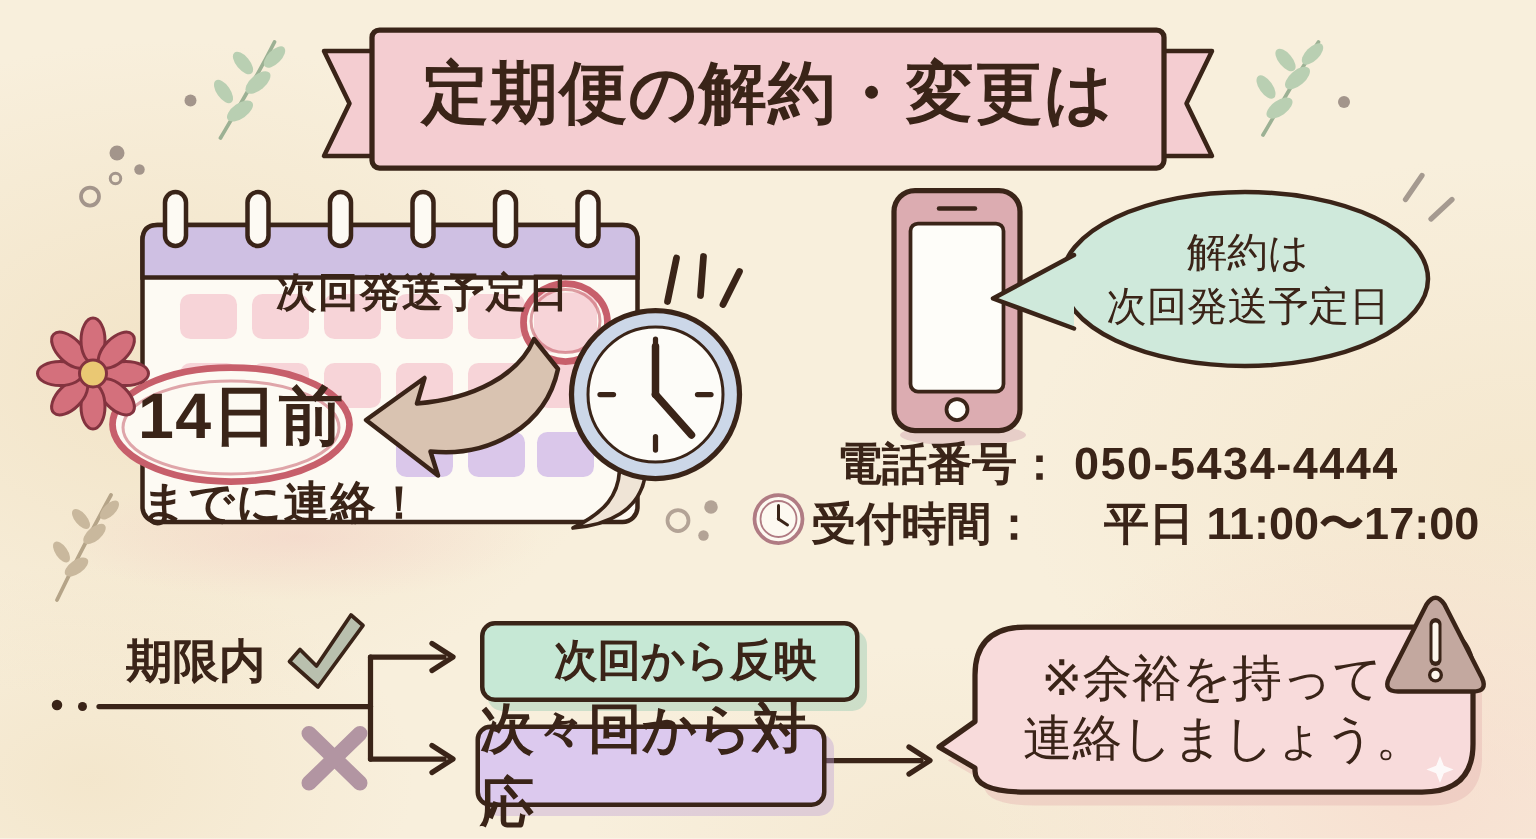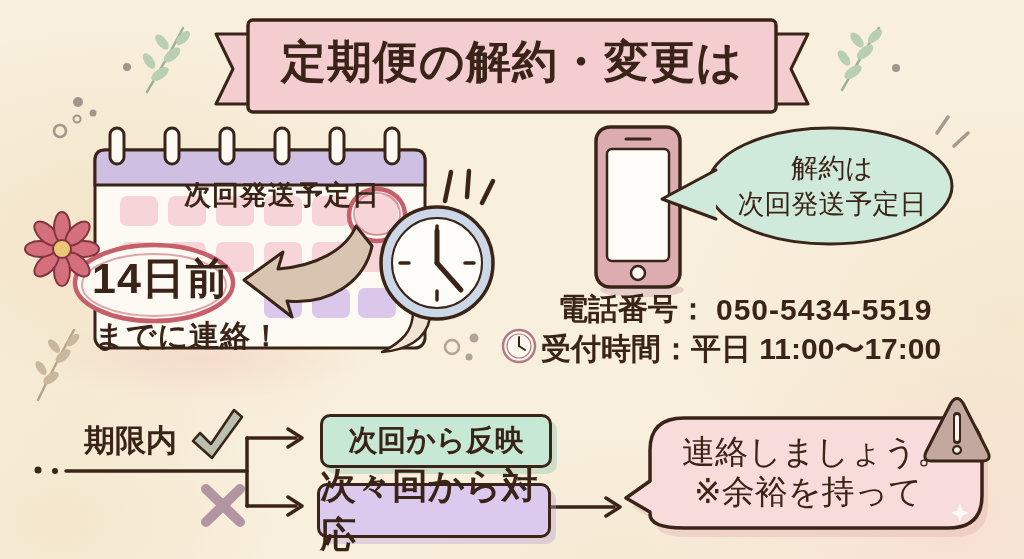--- a/index.html
+++ b/index.html
@@ -28,21 +28,21 @@
     white-space:nowrap;
     line-height:1.15;
   }
   .result-box{
     position:absolute;
     display:flex;align-items:center;justify-content:center;
     border:3px solid var(--ink,#3a2418);
     border-radius:10px;
     font-weight:700;color:var(--ink,#3a2418);
   }
-  .box-green{background:var(--box-green,#c6e8d5);box-shadow:5px 6px 0 rgba(154,205,180,.45);}
+  .box-green{background:var(--box-green,#c6e8d5);box-shadow:5px 6px 0 rgba(154,205,180,.45);padding-left:21px;}
   .box-purple{background:var(--box-purple,#dcc9ee);box-shadow:5px 6px 0 rgba(189,160,214,.40);}
   .bubble-text{position:absolute;text-align:center;font-weight:400;color:var(--ink,#3a2418);}
   .row{position:absolute;display:flex;align-items:center;font-weight:700;color:var(--ink,#3a2418);}
 </style>
 </head>
 <body>
 
 <div class="stage">
   <div class="bg-texture"></div>
 
@@ -232,36 +232,36 @@
 
   <div class="txt" style="left:94px;top:319px;font-size:30px;letter-spacing:1px;">までに連絡！</div>
 
   <div class="bubble-text" style="left:712px;top:150px;width:240px;font-size:27px;line-height:36px;">
     <div>解約は</div>
     <div>次回発送予定日</div>
   </div>
 
   <div class="row" style="left:558px;top:289px;font-size:30px;">
     <span>電話番号：</span>
-    <span style="margin-left:8px;letter-spacing:1px;">050-5434-5519</span>
-  </div>
-
-  <div class="row" style="left:541px;top:329px;font-size:30px;">
+    <span style="margin-left:8px;letter-spacing:1px;">050-5434-4444</span>
+  </div>
+
+  <div class="row" style="left:541px;top:329px;font-size:30px;gap:45px;">
     <span>受付時間：</span>
     <span>平日 11:00〜17:00</span>
   </div>
 
   <div class="txt" style="left:84px;top:423px;font-size:31px;">期限内</div>
 
 
   <div class="result-box box-green" style="left:320px;top:414px;width:226px;height:48px;font-size:29px;">
     <span>次回から反映</span>
   </div>
 
   <div class="result-box box-purple" style="left:317px;top:483px;width:228px;height:49px;font-size:36px;">
     <span>次々回から対応</span>
   </div>
 
   <div class="bubble-text" style="left:650px;top:432px;width:316px;font-size:33px;line-height:40px;">
+    <div>※余裕を持って</div>
     <div style="margin-left:16px;">連絡しましょう。</div>
-    <div>※余裕を持って</div>
   </div>
 </div>
 
 </body></html>

